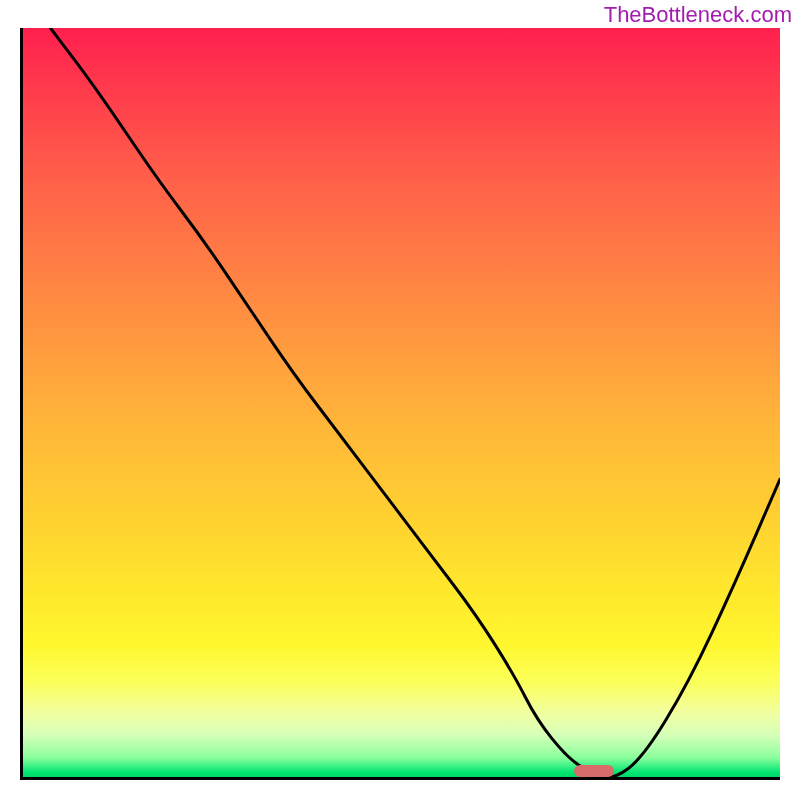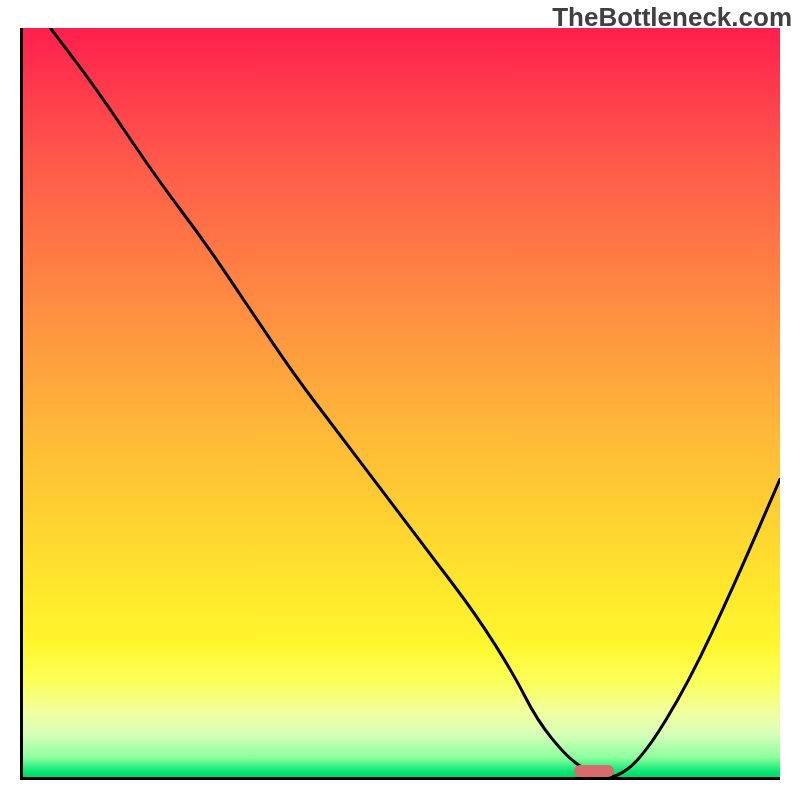--- a/index.html
+++ b/index.html
@@ -64,23 +64,23 @@
     box-sizing: border-box;
   }
   .marker {
     position: absolute;
     background: #d86b6b;
     border-radius: 999px;
   }
   .watermark {
     position: absolute;
     font-family: Arial, Helvetica, sans-serif;
-    font-size: 26px;
-    font-weight: bold;
-    color: #404040;
+    font-size: 22px;
+    font-weight: normal;
+    color: #a21caf;
   }
 </style>
 </head>
 <body>
 
 <div class="chart-container">
 
   <div class="watermark" style="right:8px; top:2px;">TheBottleneck.com</div>
 
   <div class="plot-area">

